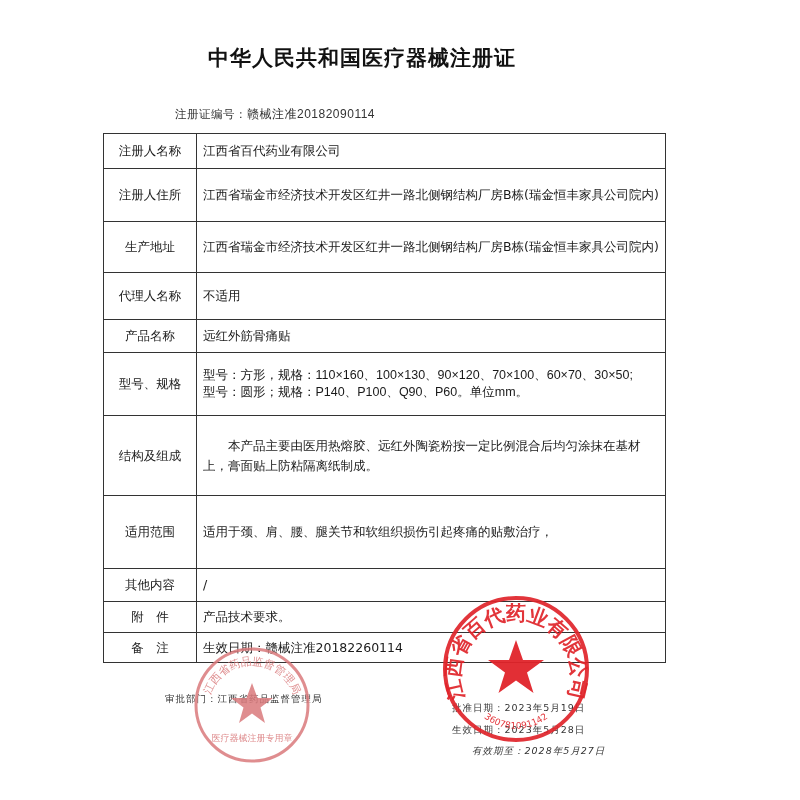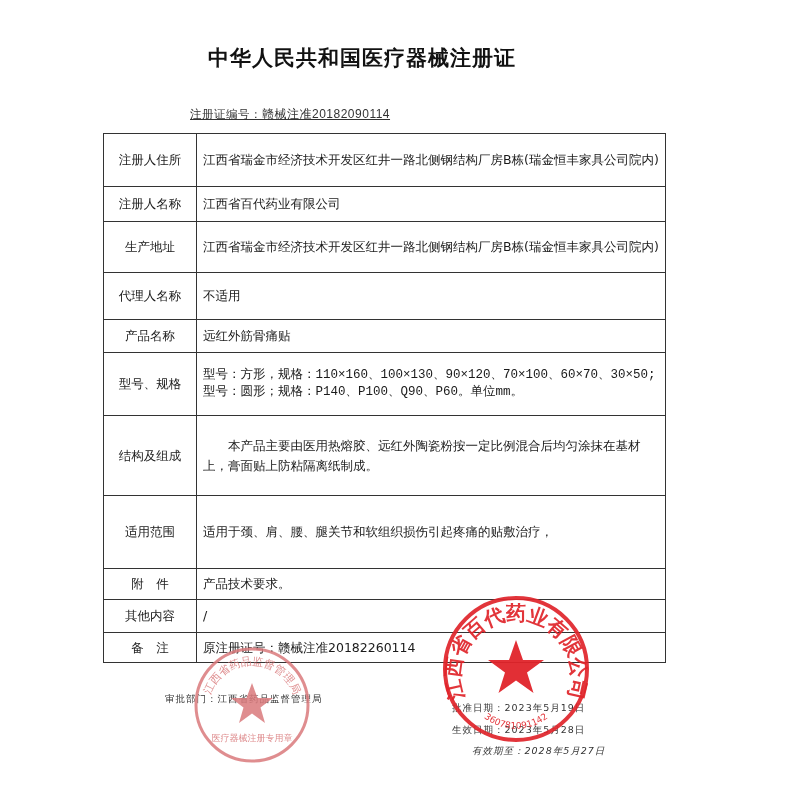--- a/index.html
+++ b/index.html
@@ -6,56 +6,56 @@
   body {
     width: 800px; height: 800px; background: #ffffff; position: relative; overflow: hidden;
     font-family: "DejaVu Sans", "Liberation Sans", sans-serif; color: #1a1a1a;
   }
   .title {
     position: absolute; left: 0; width: 724px; top: 44px; text-align: center;
     font-family: "DejaVu Serif", "Liberation Serif", serif; font-weight: bold;
     font-size: 21px; letter-spacing: 1px; color: #111;
   }
   .reg-no {
-    position: absolute; left: 190px; top: 106px; font-size: 11.5px; color: #333;
-    font-family: "DejaVu Serif", serif; letter-spacing: 0.5px; text-decoration: underline;
+    position: absolute; left: 175px; top: 106px; font-size: 11.5px; color: #333;
+    font-family: "DejaVu Serif", serif; letter-spacing: 0.5px;
   }
   .reg-no .num { font-family: "Liberation Sans", sans-serif; font-size: 12px; }
   table.cert {
     position: absolute; left: 103px; top: 133px; width: 563px;
     border-collapse: collapse; table-layout: fixed;
   }
   table.cert td {
     border: 1.5px solid #333; font-size: 12.5px; padding: 0 6px; vertical-align: middle;
     line-height: 20px;
   }
   table.cert td.lbl { width: 84px; text-align: center; padding: 0 4px; }
   table.cert td.val { text-align: left; }
   .indent { text-indent: 2em; line-height: 32px; margin-left: 21px; }
-  .mono-ish { font-family: Liberation Mono, monospace; font-size: 12px; margin-left: 23px; }
+  .mono-ish { font-family: Liberation Sans, sans-serif; font-size: 12px; margin-left: 23px; }
   .footer { position: absolute; font-size: 9.5px; color: #333; letter-spacing: 1px; }
   .stamp { position: absolute; pointer-events: none; }
 </style>
 </head>
 <body>
 
 <div class="title">中华人民共和国医疗器械注册证</div>
 <div class="reg-no">
   <span>注册证编号：</span><span class="num">赣械注准20182090114</span>
 </div>
 
 <table class="cert">
   <tbody>
-      <tr style="height:53px">
+      <tr style="height:35px">
+    <td class="lbl">注册人名称</td>
+    <td class="val">江西省百代药业有限公司</td>
+  </tr>
+  <tr style="height:53px">
     <td class="lbl">注册人住所</td>
     <td class="val" style="line-height:24px">江西省瑞金市经济技术开发区红井一路北侧钢结构厂房B栋(瑞金恒丰家具公司院内)</td>
-  </tr>
-  <tr style="height:35px">
-    <td class="lbl">注册人名称</td>
-    <td class="val">江西省百代药业有限公司</td>
   </tr>
   <tr style="height:51px">
     <td class="lbl">生产地址</td>
     <td class="val" style="line-height:24px">江西省瑞金市经济技术开发区红井一路北侧钢结构厂房B栋(瑞金恒丰家具公司院内)</td>
   </tr>
   <tr style="height:47px">
     <td class="lbl">代理人名称</td>
     <td class="val">不适用</td>
   </tr>
   <tr style="height:33px">
@@ -70,31 +70,31 @@
     </td>
   </tr>
   <tr style="height:80px">
     <td class="lbl">结构及组成</td>
     <td class="val indent">本产品主要由医用热熔胶、远红外陶瓷粉按一定比例混合后均匀涂抹在基材上，膏面贴上防粘隔离纸制成。</td>
   </tr>
   <tr style="height:73px">
     <td class="lbl">适用范围</td>
     <td class="val">适用于颈、肩、腰、腿关节和软组织损伤引起疼痛的贴敷治疗，</td>
   </tr>
+  <tr style="height:33px">
+    <td class="lbl">其他内容</td>
+    <td class="val">/</td>
+  </tr>
   <tr style="height:31px">
     <td class="lbl">附　件</td>
     <td class="val">产品技术要求。</td>
   </tr>
-  <tr style="height:33px">
-    <td class="lbl">其他内容</td>
-    <td class="val">/</td>
-  </tr>
   <tr style="height:30px">
     <td class="lbl">备　注</td>
-    <td class="val">原注册证号：赣械注准20182260114</td>
+    <td class="val">生效日期：赣械注准20182260114</td>
   </tr>
 </tbody>
   </table>
 
 <div class="footer" style="left:165px; top:693px;">审批部门：江西省药品监督管理局</div>
 <div class="footer" style="left:452px; top:702px;">批准日期：2023年5月19日</div>
 <div class="footer" style="left:452px; top:724px;">生效日期：2023年5月28日</div>
 <div class="footer" style="left:472px; top:745px;font-style:italic;">有效期至：2028年5月27日</div>
 
 <svg class="stamp" style="left:192px; top:645px;" width="120" height="120" viewBox="0 0 120 120">

